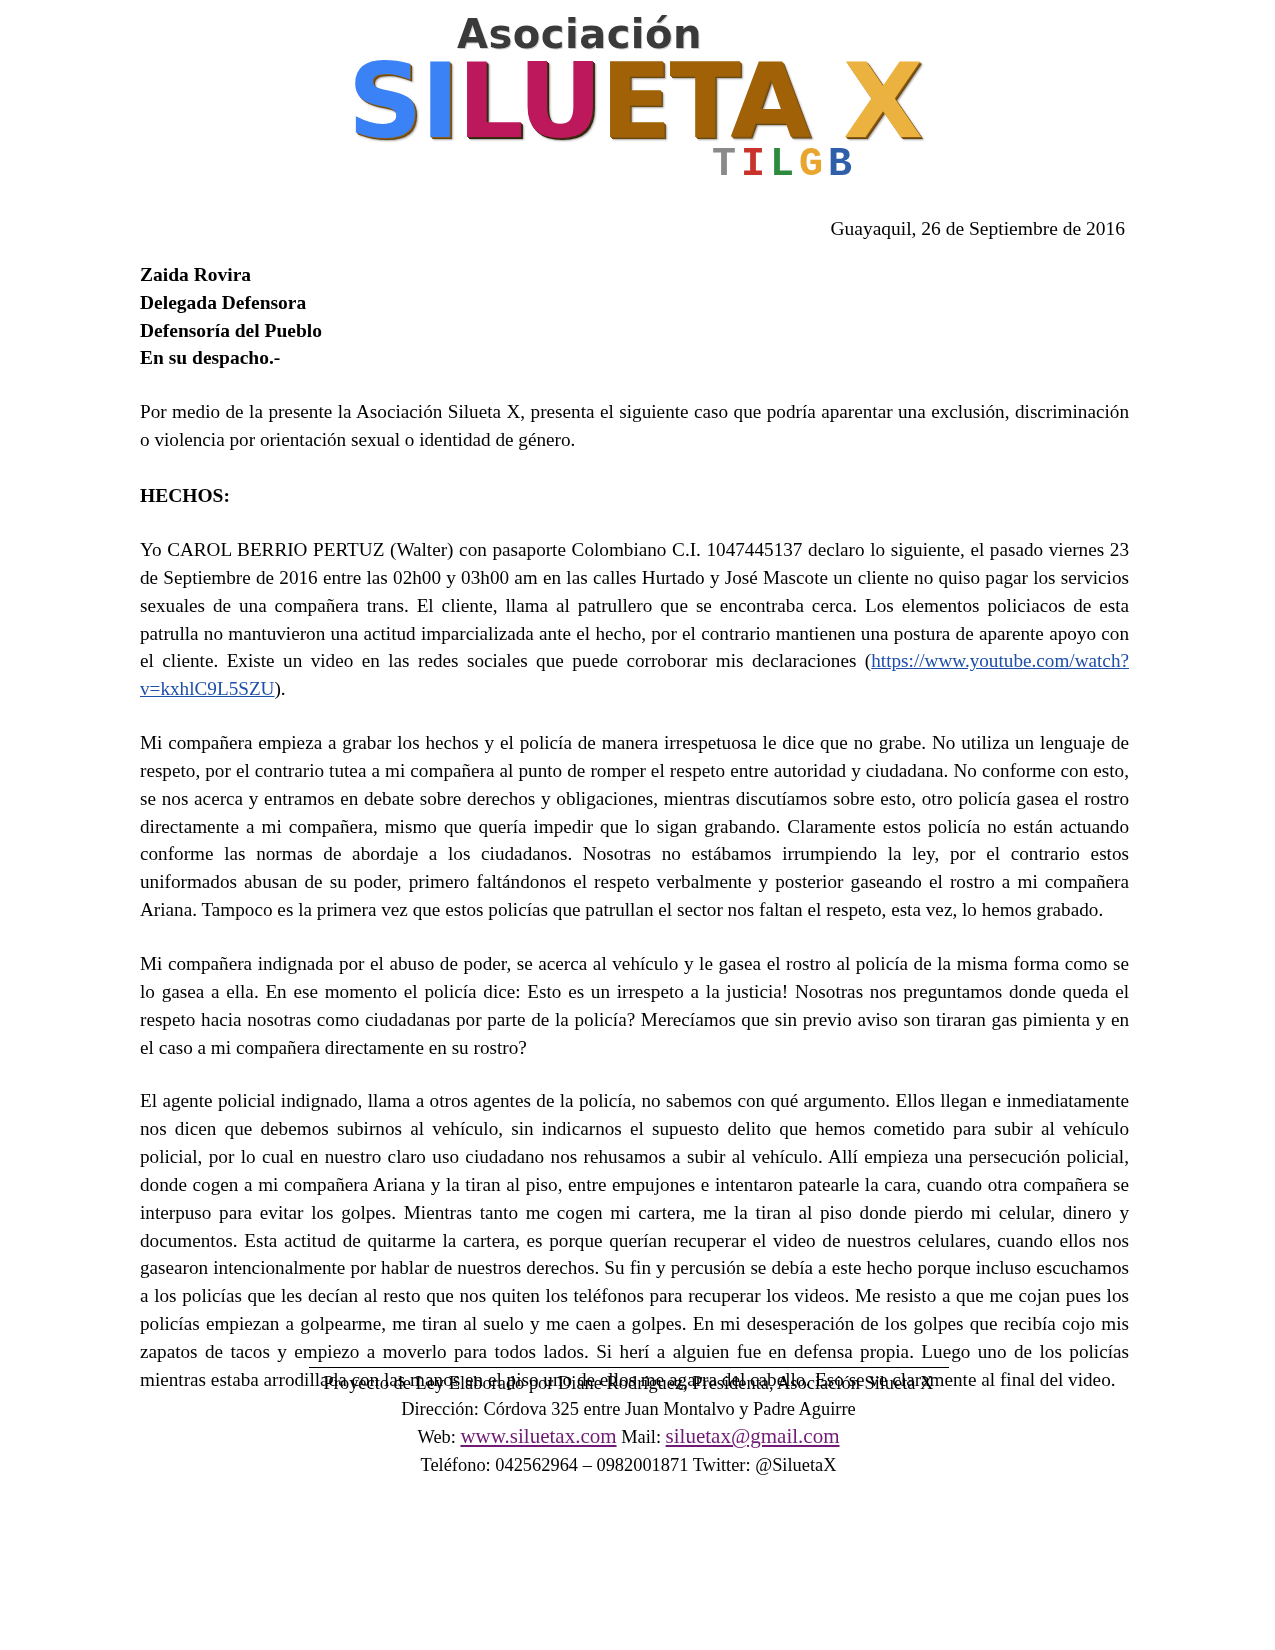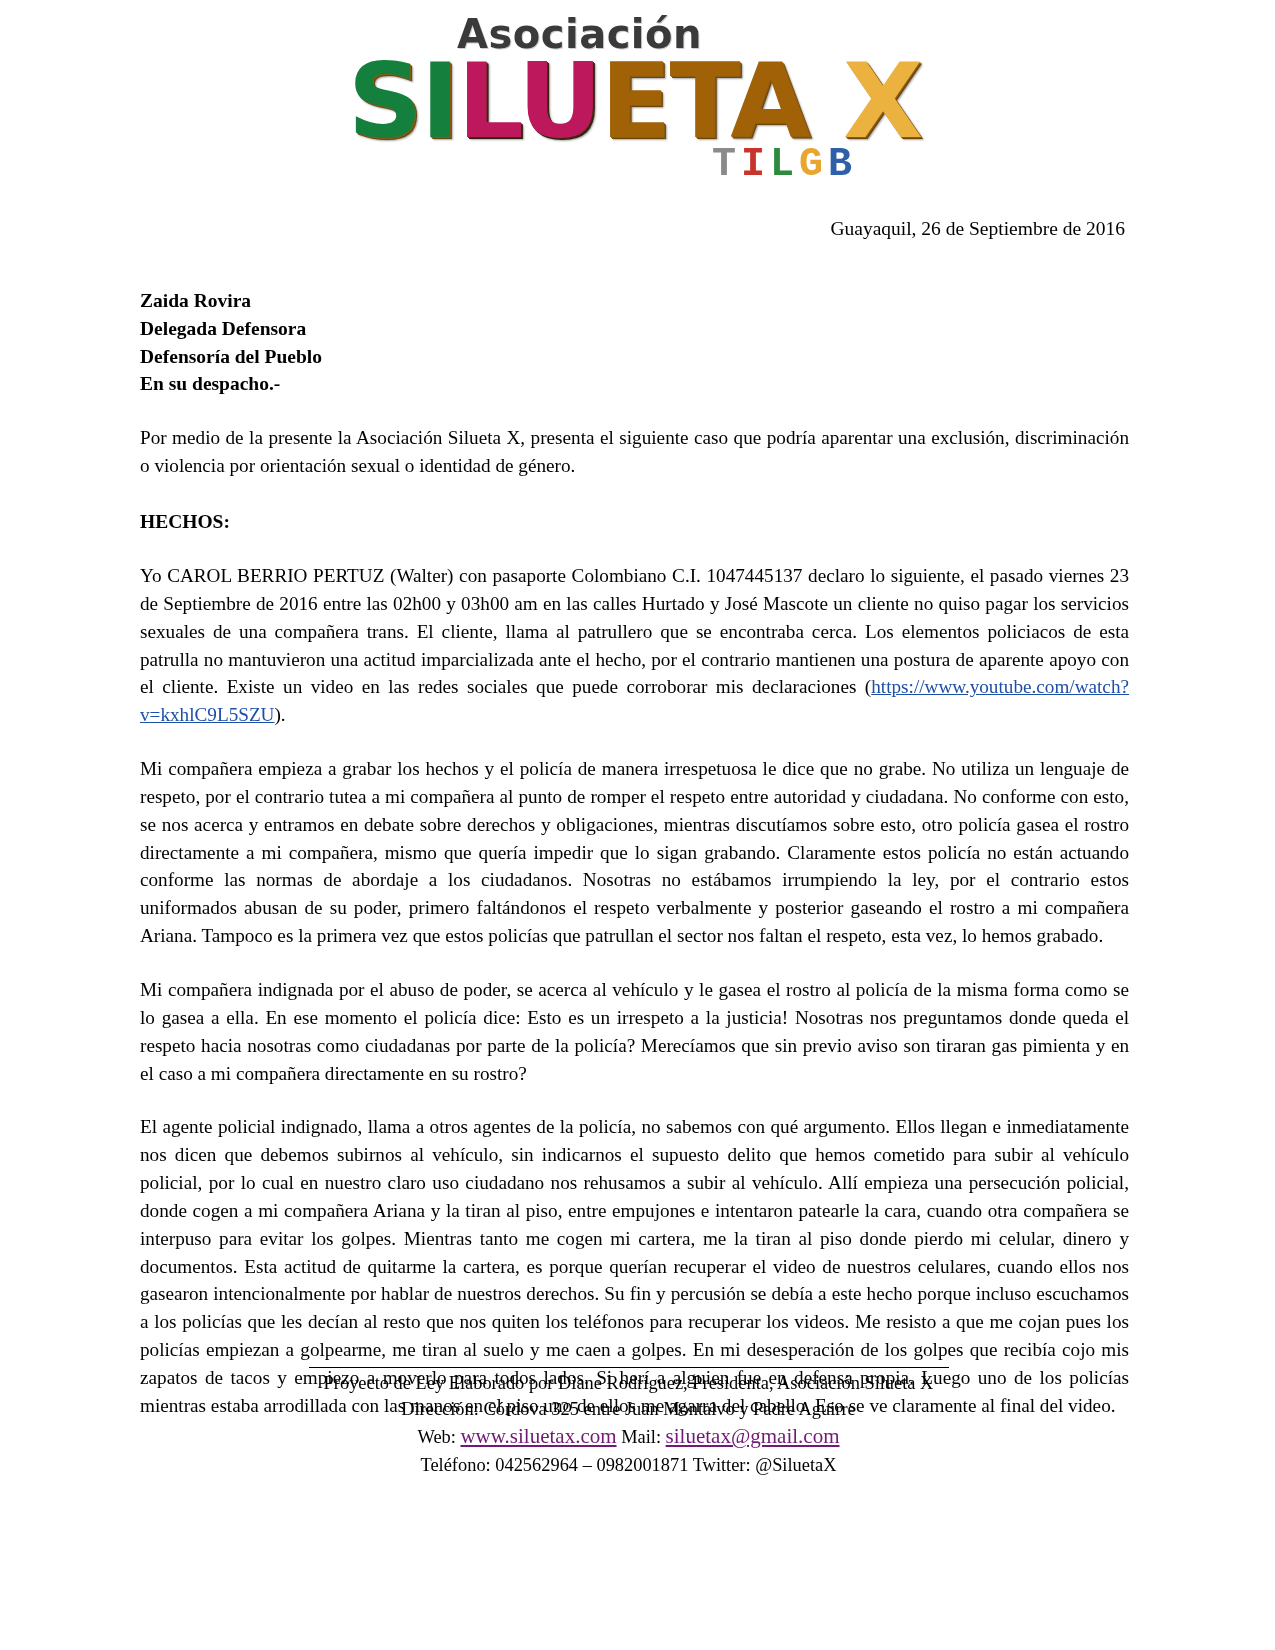--- a/index.html
+++ b/index.html
@@ -41,21 +41,21 @@
   }
   .logo-main {
     font-family: "DejaVu Sans", sans-serif;
     font-size: 104px;
     font-weight: bold;
     line-height: 1.02;
     letter-spacing: -2px;
     margin-top: -6px;
   }
   .logo-main .sil {
-    color: #15803d;
+    color: #3b82f6;
     text-shadow:
       1px 1px 0 #8a5a10,
       2px 2px 0 #6d460c,
       3px 3px 2px rgba(0,0,0,0.35);
   }
   .logo-main .lu {
     color: #be185d;
     text-shadow:
       1px 1px 0 #3f2c10,
       2px 2px 0 #32230c,
@@ -97,21 +97,21 @@
     line-height: 1.45;
   }
   .date-line {
     text-align: right;
     font-weight: normal;
     font-size: 19.5px;
     margin-top: 28px;
     padding-right: 4px;
   }
   .addressee {
-    margin-top: 44px;
+    margin-top: 18px;
     font-weight: bold;
     font-size: 19.5px;
     line-height: 1.42;
   }
   .addressee div { white-space: pre; }
   p.para {
     margin: 0;
     margin-top: 26px;
     text-align: justify;
     text-justify: inter-word;

